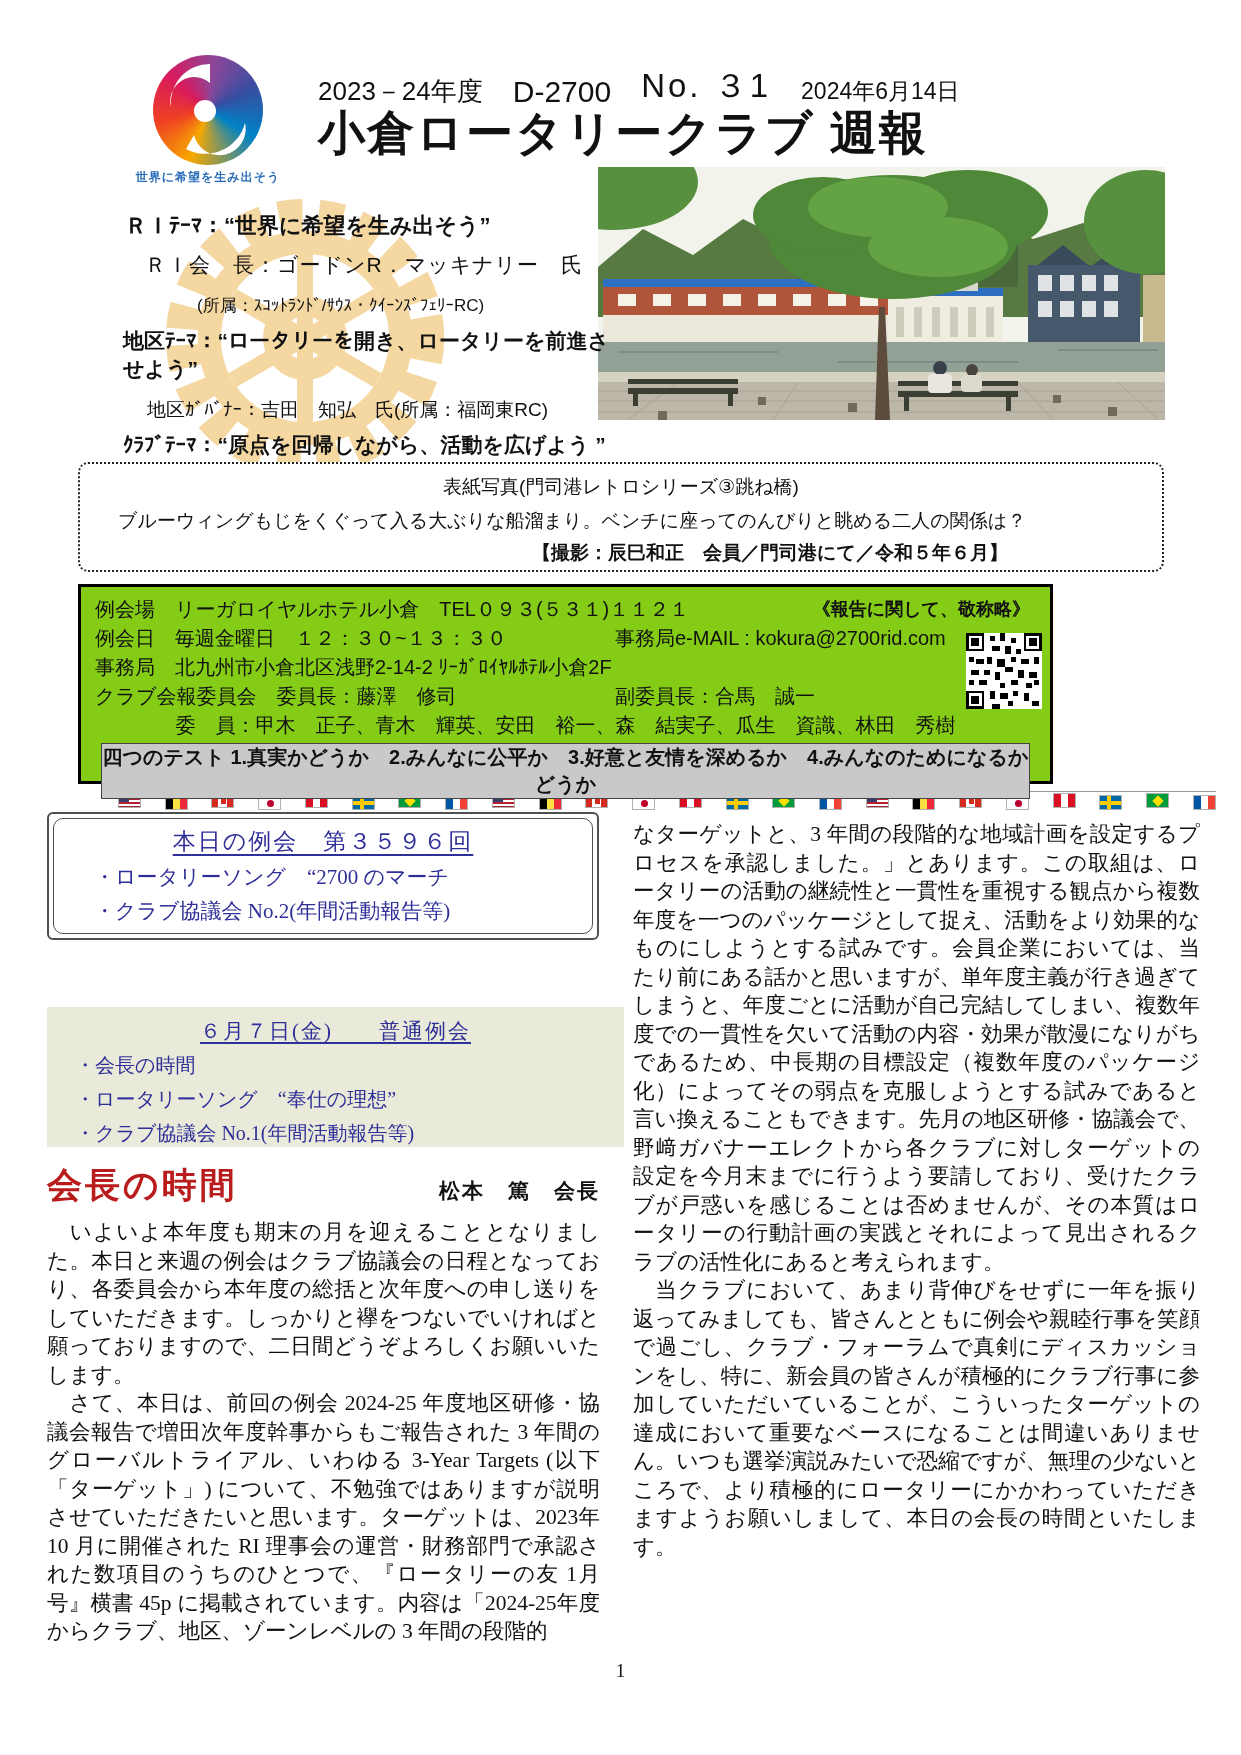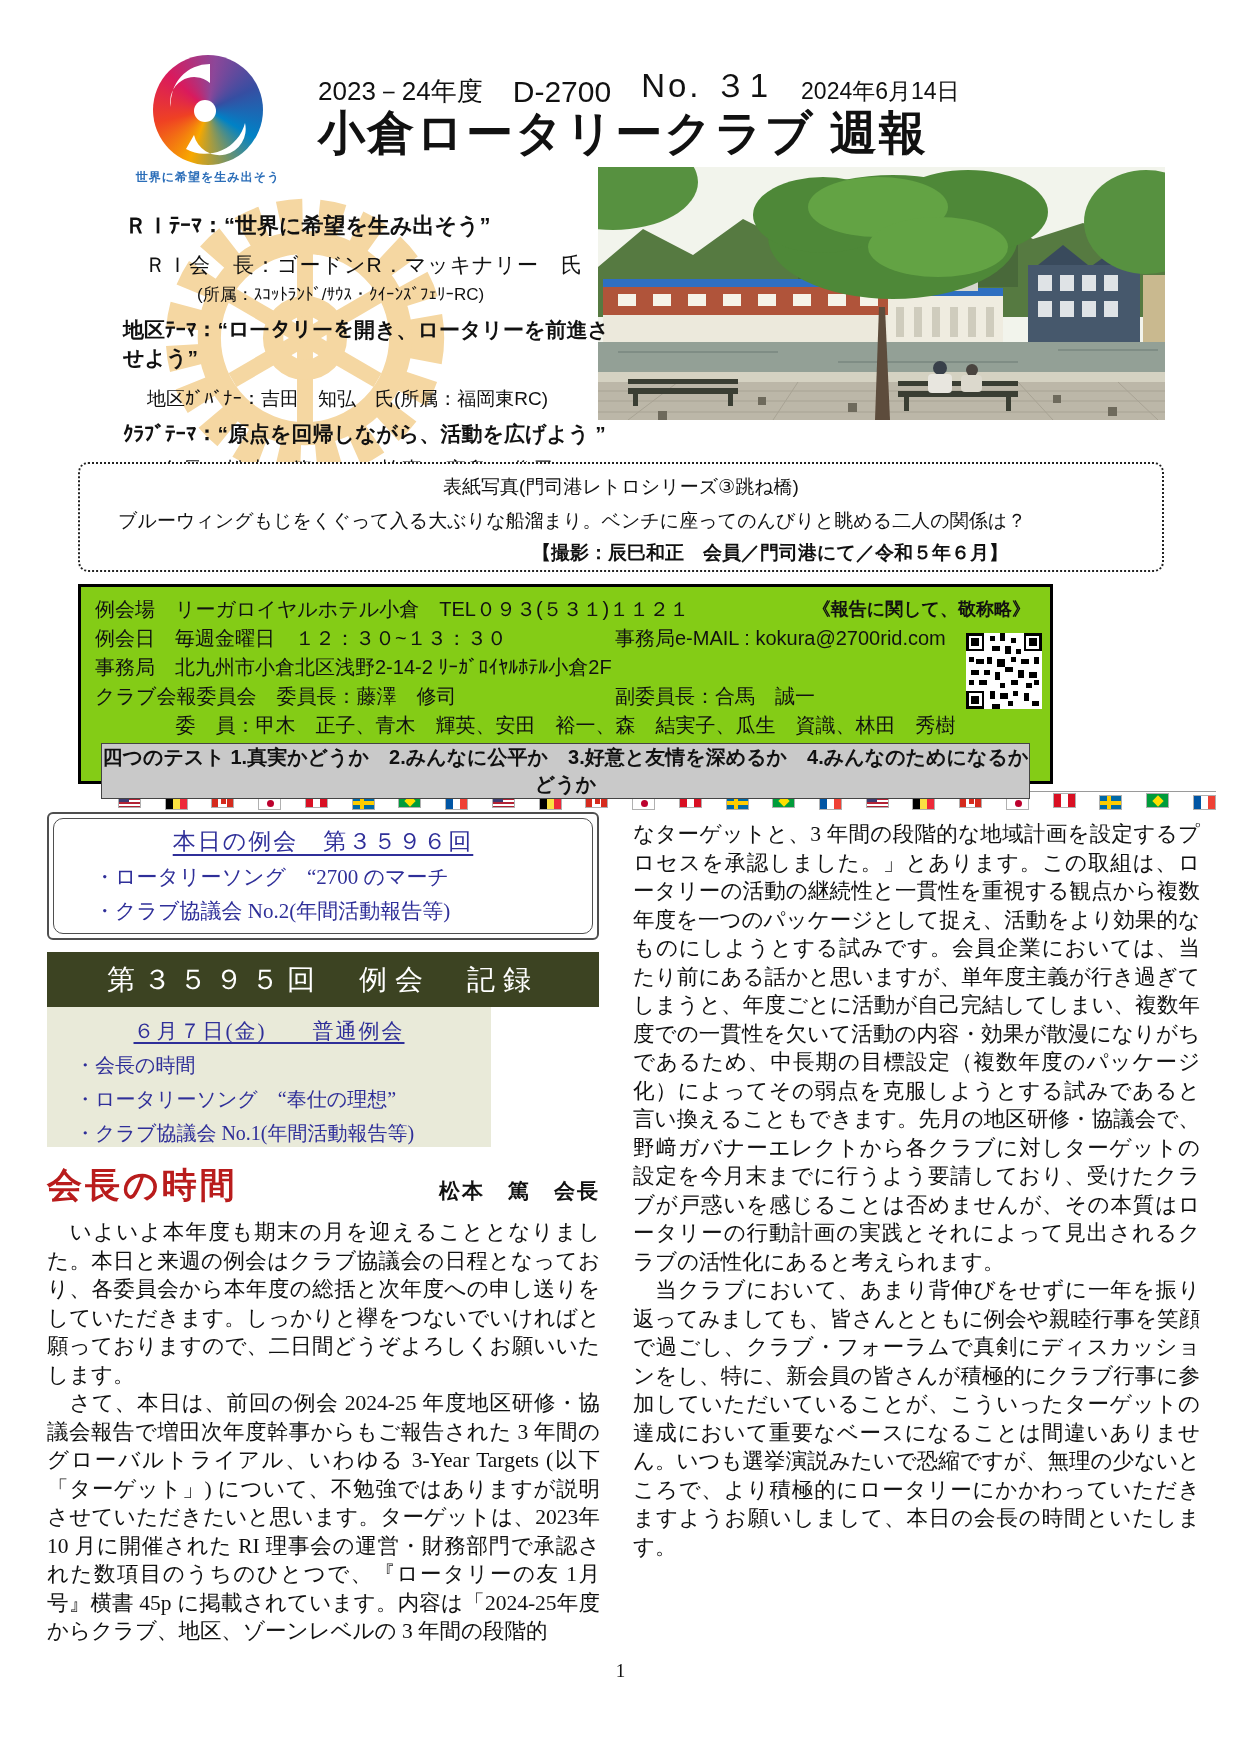--- a/index.html
+++ b/index.html
@@ -20,21 +20,21 @@
         background:conic-gradient(from 200deg,#f7a800,#ef4123,#d91a5d,#8c4799,#364ea2,#0082c6 78%,#f7a800);}
   .logo svg{position:absolute;left:0;top:0;}
   .logo-slogan{margin-top:4px;font-size:12px;font-weight:bold;color:#2a6db8;letter-spacing:1px;}
 
   
   .theme-block{position:absolute;left:105px;top:205px;width:505px;height:255px;}
   .gear{position:absolute;left:55px;top:-12px;width:290px;height:290px;z-index:0;}
   .theme-text{position:relative;z-index:1;}
   .t-ri{margin:6px 0 0 20px;font-size:22px;font-weight:bold;}
   .t-pres{margin:10px 0 0 40px;font-size:21px;letter-spacing:1px;}
-  .t-affil{margin:4px 0 0 92px;font-size:17px;}
+  .t-affil{margin:15px 0 0 92px;font-size:17px;}
   .t-dist{margin:10px 0 0 18px;font-size:21px;font-weight:bold;}
   .t-gov{margin:14px 0 0 42px;font-size:19px;}
   .t-club{margin:8px 0 0 18px;font-size:21px;font-weight:bold;}
   .t-off{margin:8px 0 0 55px;font-size:20px;letter-spacing:2px;}
 
   
   .photo{position:absolute;left:598px;top:167px;width:567px;height:253px;}
 
   
   .caption-box{position:absolute;left:78px;top:462px;width:1086px;height:110px;border:2px dotted #222;
@@ -78,21 +78,21 @@
              font-family:"Liberation Serif","DejaVu Serif",serif;color:#2f2f99;}
   .today-inner{position:absolute;left:4px;top:4px;right:4px;bottom:4px;border:1px solid #4f4f4f;border-radius:10px;}
   .today-content{position:relative;z-index:1;padding-top:12px;}
   .today-title{text-align:center;font-size:23px;text-decoration:underline;text-underline-offset:5px;letter-spacing:2px;}
   .today-item{margin:6px 0 0 45px;font-size:21px;}
 
   
   .record-banner{position:absolute;left:47px;top:952px;width:552px;height:55px;background:#3c4322;color:#fff;
                  font-family:"Liberation Serif","DejaVu Serif",serif;font-size:28px;letter-spacing:8px;
                  text-align:center;line-height:55px;}
-  .record-box{position:absolute;left:47px;top:1007px;width:444px;height:140px;background:#e9ead9;
+  .record-box{position:absolute;left:47px;top:1007px;width:577px;height:140px;background:#e9ead9;
               font-family:"Liberation Serif","DejaVu Serif",serif;color:#2f2f99;padding-top:10px;}
   .record-date{text-align:center;font-size:21px;text-decoration:underline;text-underline-offset:4px;letter-spacing:2px;}
   .record-item{margin:7px 0 0 28px;font-size:20px;}
 
   
   .pt-heading-row{position:absolute;left:47px;top:1162px;width:553px;display:flex;align-items:flex-end;justify-content:space-between;}
   .pt-heading{font-size:35px;font-weight:bold;color:#b91c1c;letter-spacing:3px;}
   .pt-byline{font-size:21px;font-weight:bold;letter-spacing:2px;padding-bottom:4px;}
 
   .body-col{position:absolute;font-family:"Liberation Serif","DejaVu Serif",serif;font-size:21.5px;
@@ -356,21 +356,20 @@
 
   <div class="today-box" data-name="today-meeting-box">
     <div class="today-inner" data-name="today-meeting-frame"></div>
     <div class="today-content" data-name="today-meeting-content">
       <div class="today-title" data-name="today-meeting-title">本日の例会　第３５９６回</div>
       <div class="today-item" data-name="today-meeting-item">・ロータリーソング　“2700 のマーチ</div>
       <div class="today-item" data-name="today-meeting-item">・クラブ協議会 No.2(年間活動報告等)</div>
     </div>
   </div>
 
-  <div class="record-banner" data-name="record-banner">第３５９５回　例会　記録</div>
   <div class="record-box" data-name="record-box">
     <div class="record-date" data-name="record-date-line">６月７日(金)　　普通例会</div>
     <div class="record-item" data-name="record-item">・会長の時間</div>
     <div class="record-item" data-name="record-item">・ロータリーソング　“奉仕の理想”</div>
     <div class="record-item" data-name="record-item">・クラブ協議会 No.1(年間活動報告等)</div>
   </div>
 
   <div class="pt-heading-row" data-name="presidents-time-header">
     <span class="pt-heading" data-name="presidents-time-heading">会長の時間</span>
     <span class="pt-byline" data-name="presidents-time-byline">松本　篤　会長</span>

